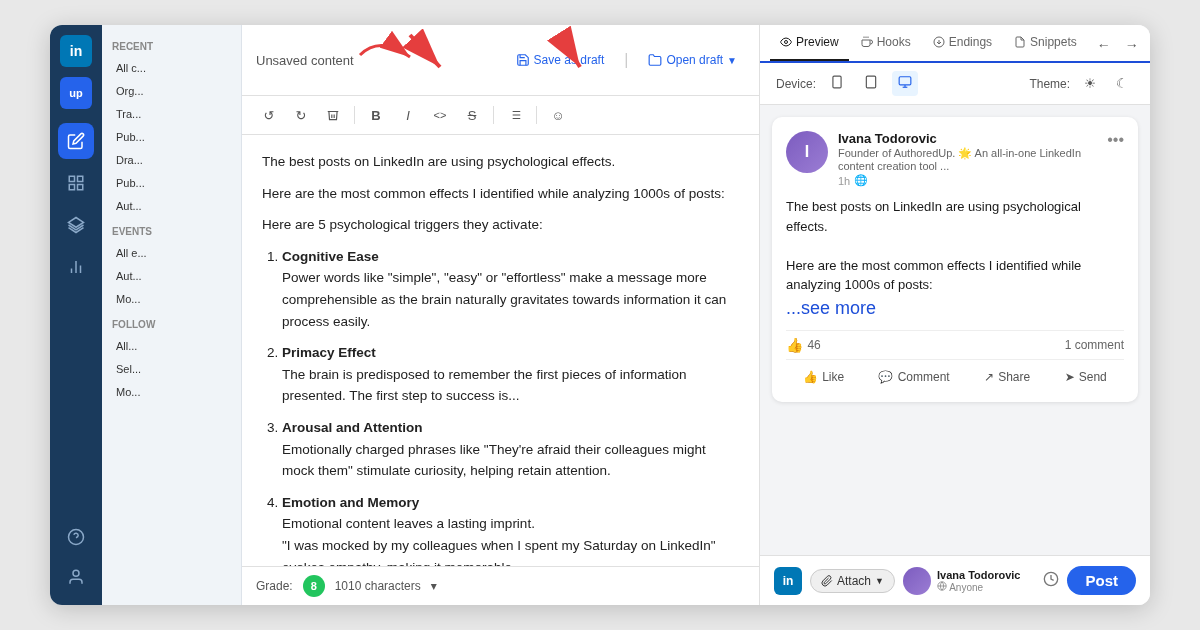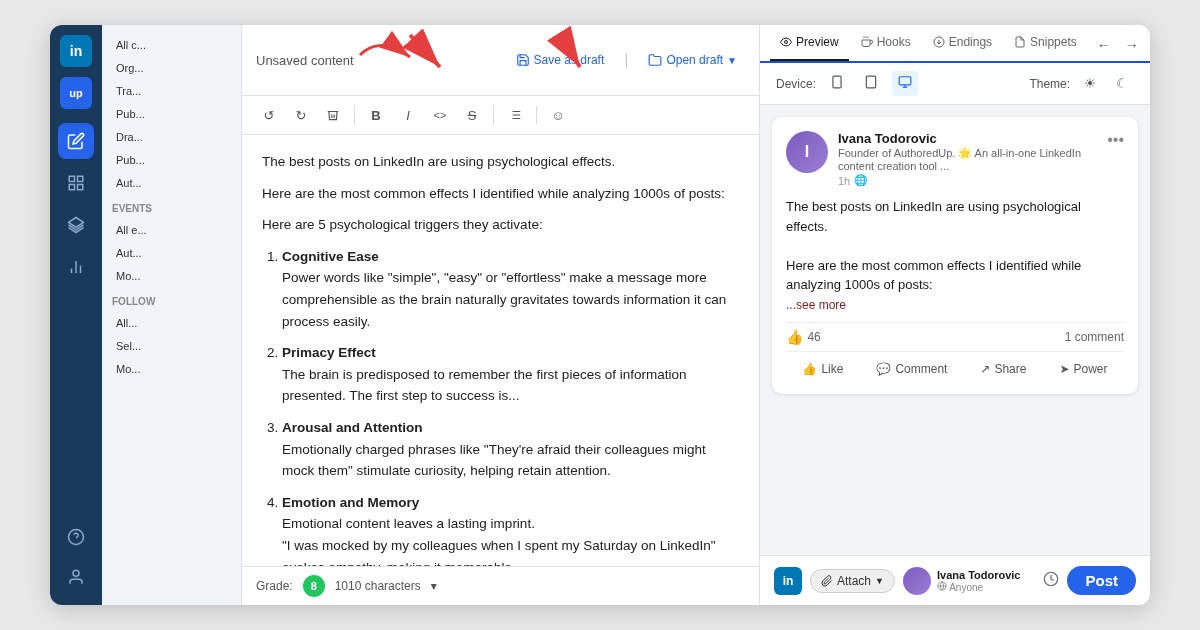--- a/index.html
+++ b/index.html
@@ -54,21 +54,21 @@
     .preview-content { flex: 1; padding: 12px; overflow-y: auto; }
     .linkedin-card { background: white; border-radius: 10px; box-shadow: 0 1px 4px rgba(0,0,0,0.1); padding: 14px; font-size: 13px; }
     .post-header { display: flex; align-items: flex-start; gap: 10px; margin-bottom: 10px; }
     .avatar-img { width: 42px; height: 42px; border-radius: 50%; background: linear-gradient(135deg, #7c5cbf, #9b7dd4); display: flex; align-items: center; justify-content: center; color: white; font-size: 16px; font-weight: bold; }
     .post-meta { flex: 1; }
     .post-author { font-weight: 700; font-size: 13px; color: #1a1a1a; }
     .post-subtitle { font-size: 11px; color: #666; margin-top: 1px; }
     .post-time { font-size: 11px; color: #999; margin-top: 2px; display: flex; align-items: center; gap: 4px; }
     .post-more { color: #888; font-size: 16px; cursor: pointer; }
     .post-text { font-size: 13px; color: #1a1a1a; line-height: 1.5; margin-bottom: 8px; }
-    .post-see-more { color: #7f1d1d; font-size: 12px; }
+    .post-see-more { color: #1d4ed8; font-size: 18px; }
     .post-reactions { display: flex; align-items: center; justify-content: space-between; padding: 6px 0; border-top: 1px solid #eee; margin-top: 6px; font-size: 12px; color: #666; }
     .reaction-count { display: flex; align-items: center; gap: 4px; }
     .post-actions { display: flex; justify-content: space-around; padding-top: 6px; border-top: 1px solid #eee; }
     .action-btn { display: flex; align-items: center; gap: 4px; background: none; border: none; color: #555; font-size: 12px; cursor: pointer; padding: 4px 8px; border-radius: 4px; }
     .preview-bottom { background: white; border-top: 1px solid #e0e0e0; padding: 10px 14px; display: flex; align-items: center; gap: 8px; }
     .linkedin-icon { width: 28px; height: 28px; background: #0077b5; border-radius: 6px; display: flex; align-items: center; justify-content: center; color: white; font-weight: 900; font-size: 12px; }
     .attach-btn { display: flex; align-items: center; gap: 4px; border: 1px solid #ccc; border-radius: 16px; padding: 4px 10px; font-size: 12px; color: #333; cursor: pointer; }
     .poster-name { display: flex; align-items: center; gap: 6px; flex: 1; }
     .poster-avatar { width: 28px; height: 28px; border-radius: 50%; background: linear-gradient(135deg, #7c5cbf, #9b7dd4); }
     .poster-info { font-size: 11px; }
@@ -132,20 +132,21 @@
         <div class="sidebar-icon" style="margin-top:4px;">
           <svg viewBox="0 0 24 24">
               <path d="M20 21v-2a4 4 0 0 0-4-4H8a4 4 0 0 0-4 4v2"></path>
               <circle cx="12" cy="7" r="4"></circle>
             </svg>
         </div>
       </div>
     </div>
 
     <div class="nav-list">
+      <div class="nav-section">Recent</div>
       <div class="nav-item">All c...</div>
       <div class="nav-item">Org...</div>
       <div class="nav-item">Tra...</div>
       <div class="nav-item">Pub...</div>
       <div class="nav-item">Dra...</div>
       <div class="nav-item">Pub...</div>
       <div class="nav-item">Aut...</div>
       <div class="nav-section">Events</div>
       <div class="nav-item">All e...</div>
       <div class="nav-item">Aut...</div>
@@ -326,21 +327,21 @@
             <button class="action-btn">
               <span>💬</span>
               <span>Comment</span>
             </button>
             <button class="action-btn">
               <span>↗</span>
               <span>Share</span>
             </button>
             <button class="action-btn">
               <span>➤</span>
-              <span>Power</span>
+              <span>Send</span>
             </button>
           </div>
         </div>
       </div>
       <div class="preview-bottom">
         <div class="linkedin-icon">in</div>
         <button class="attach-btn">
           <svg width="12" height="12" viewBox="0 0 24 24" fill="none" stroke="currentColor" stroke-width="2">
               <path d="M21.44 11.05l-9.19 9.19a6 6 0 0 1-8.49-8.49l9.19-9.19a4 4 0 0 1 5.66 5.66l-9.2 9.19a2 2 0 0 1-2.83-2.83l8.49-8.48"></path>
             </svg>

